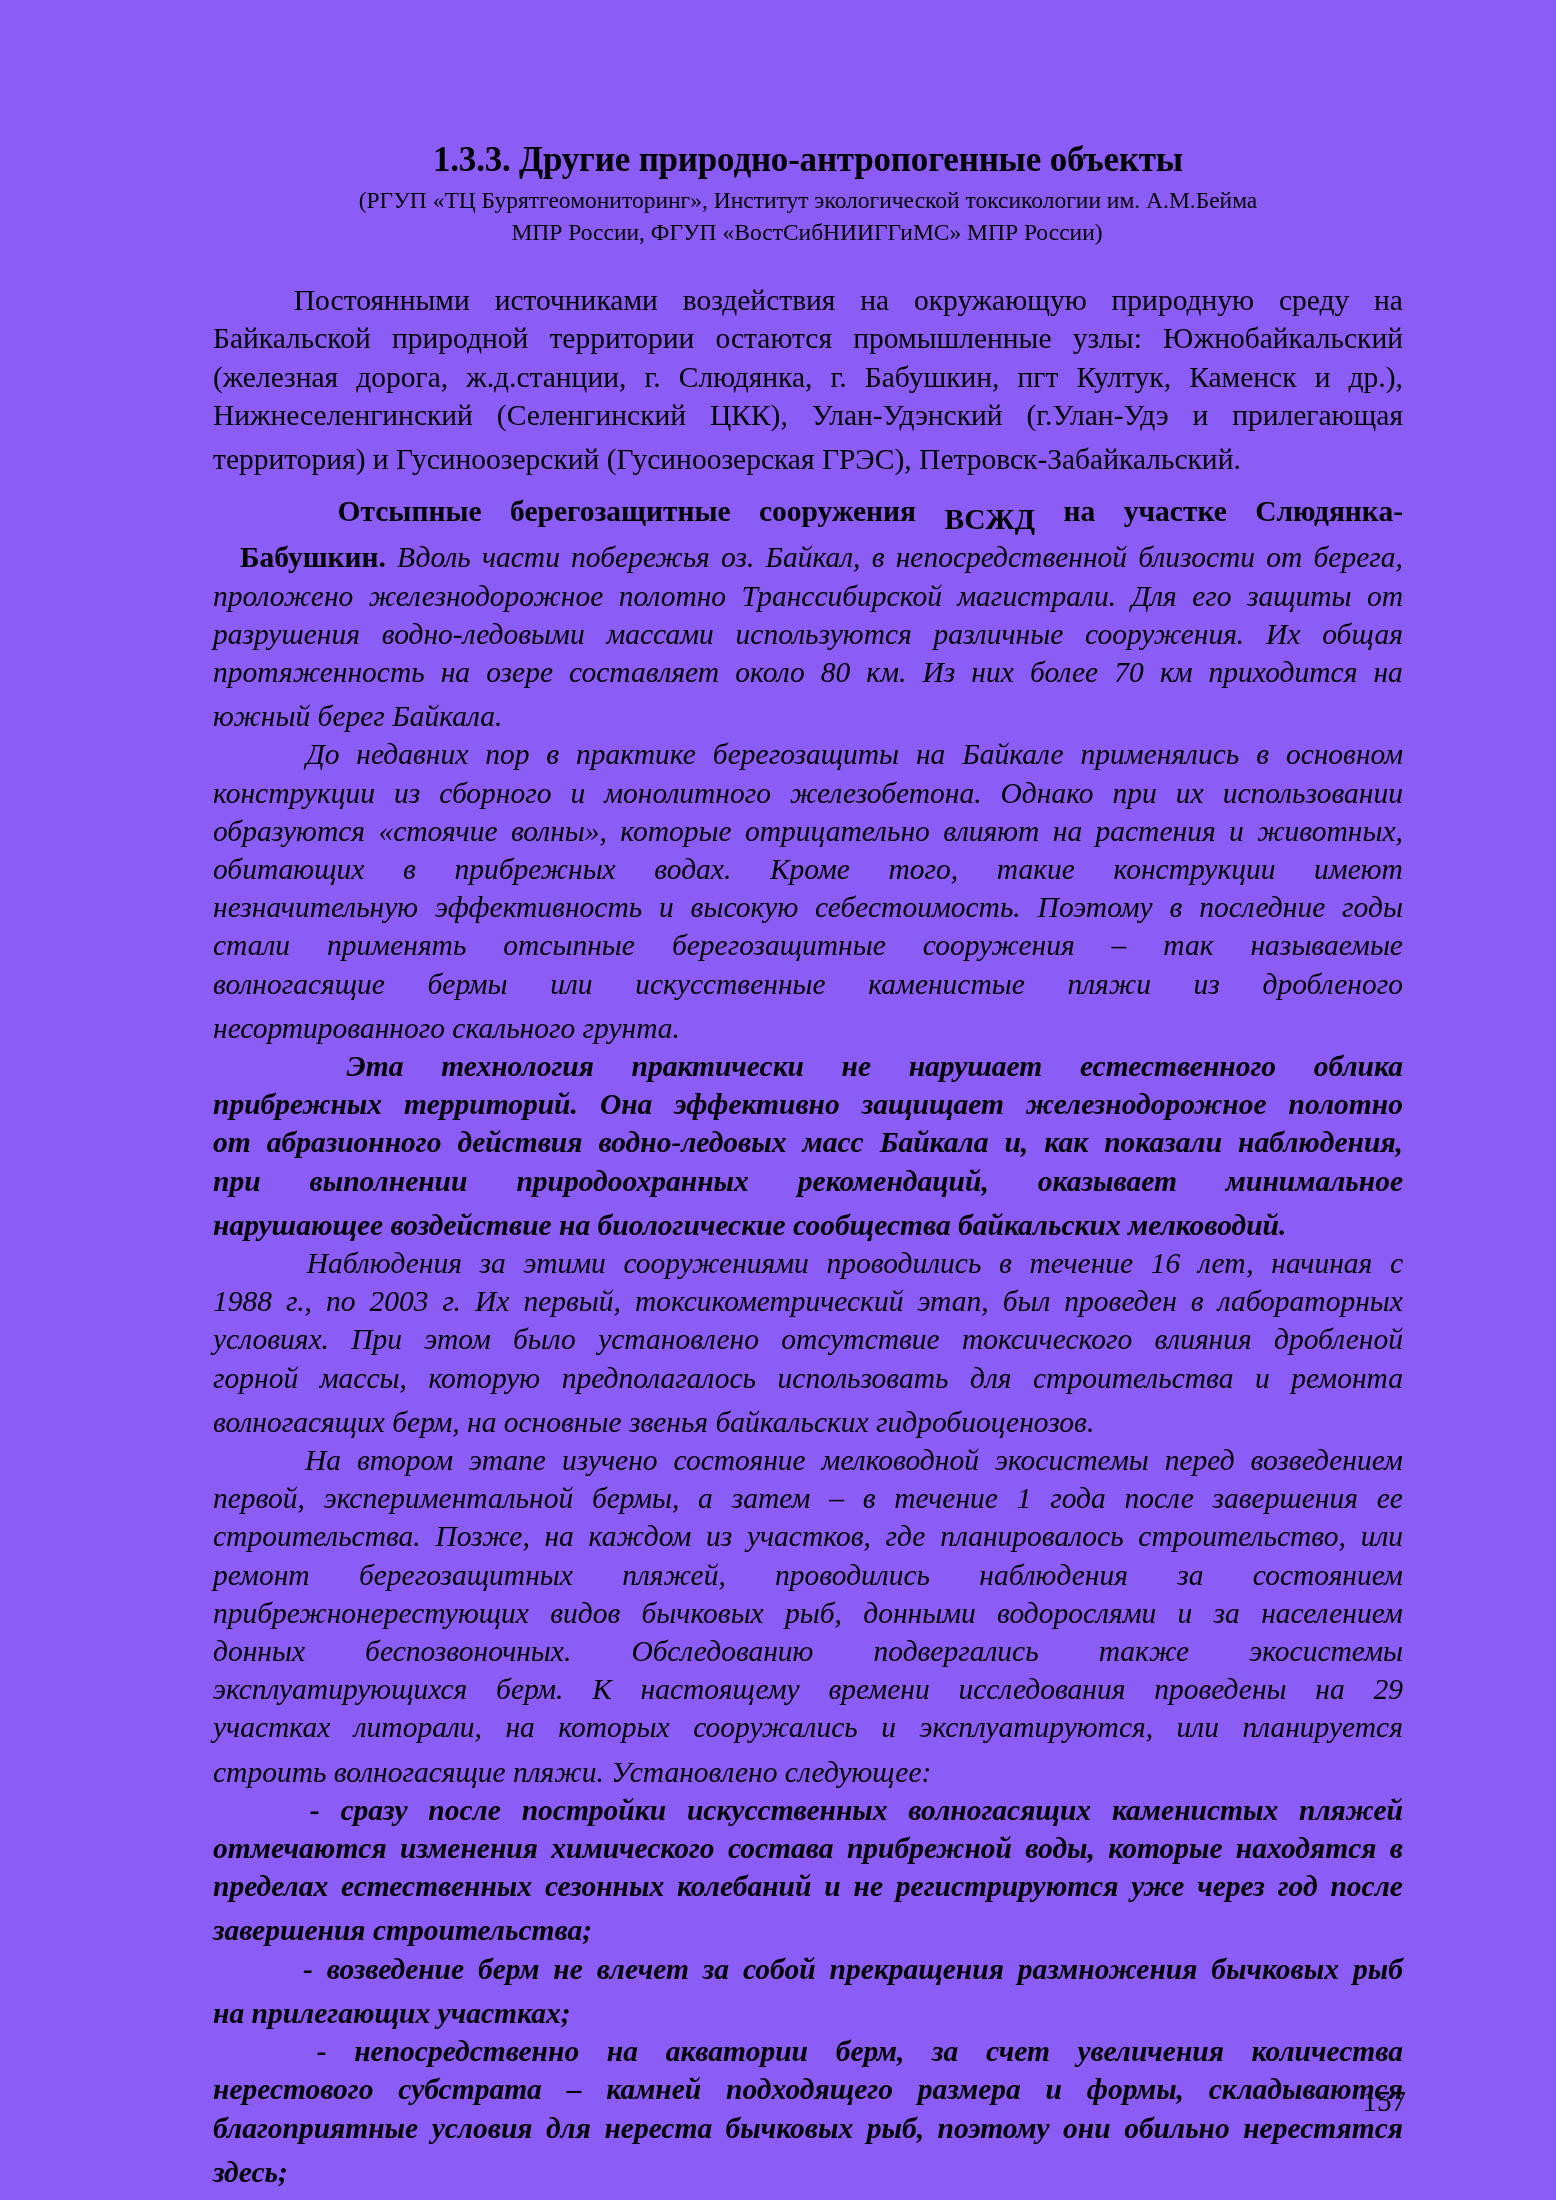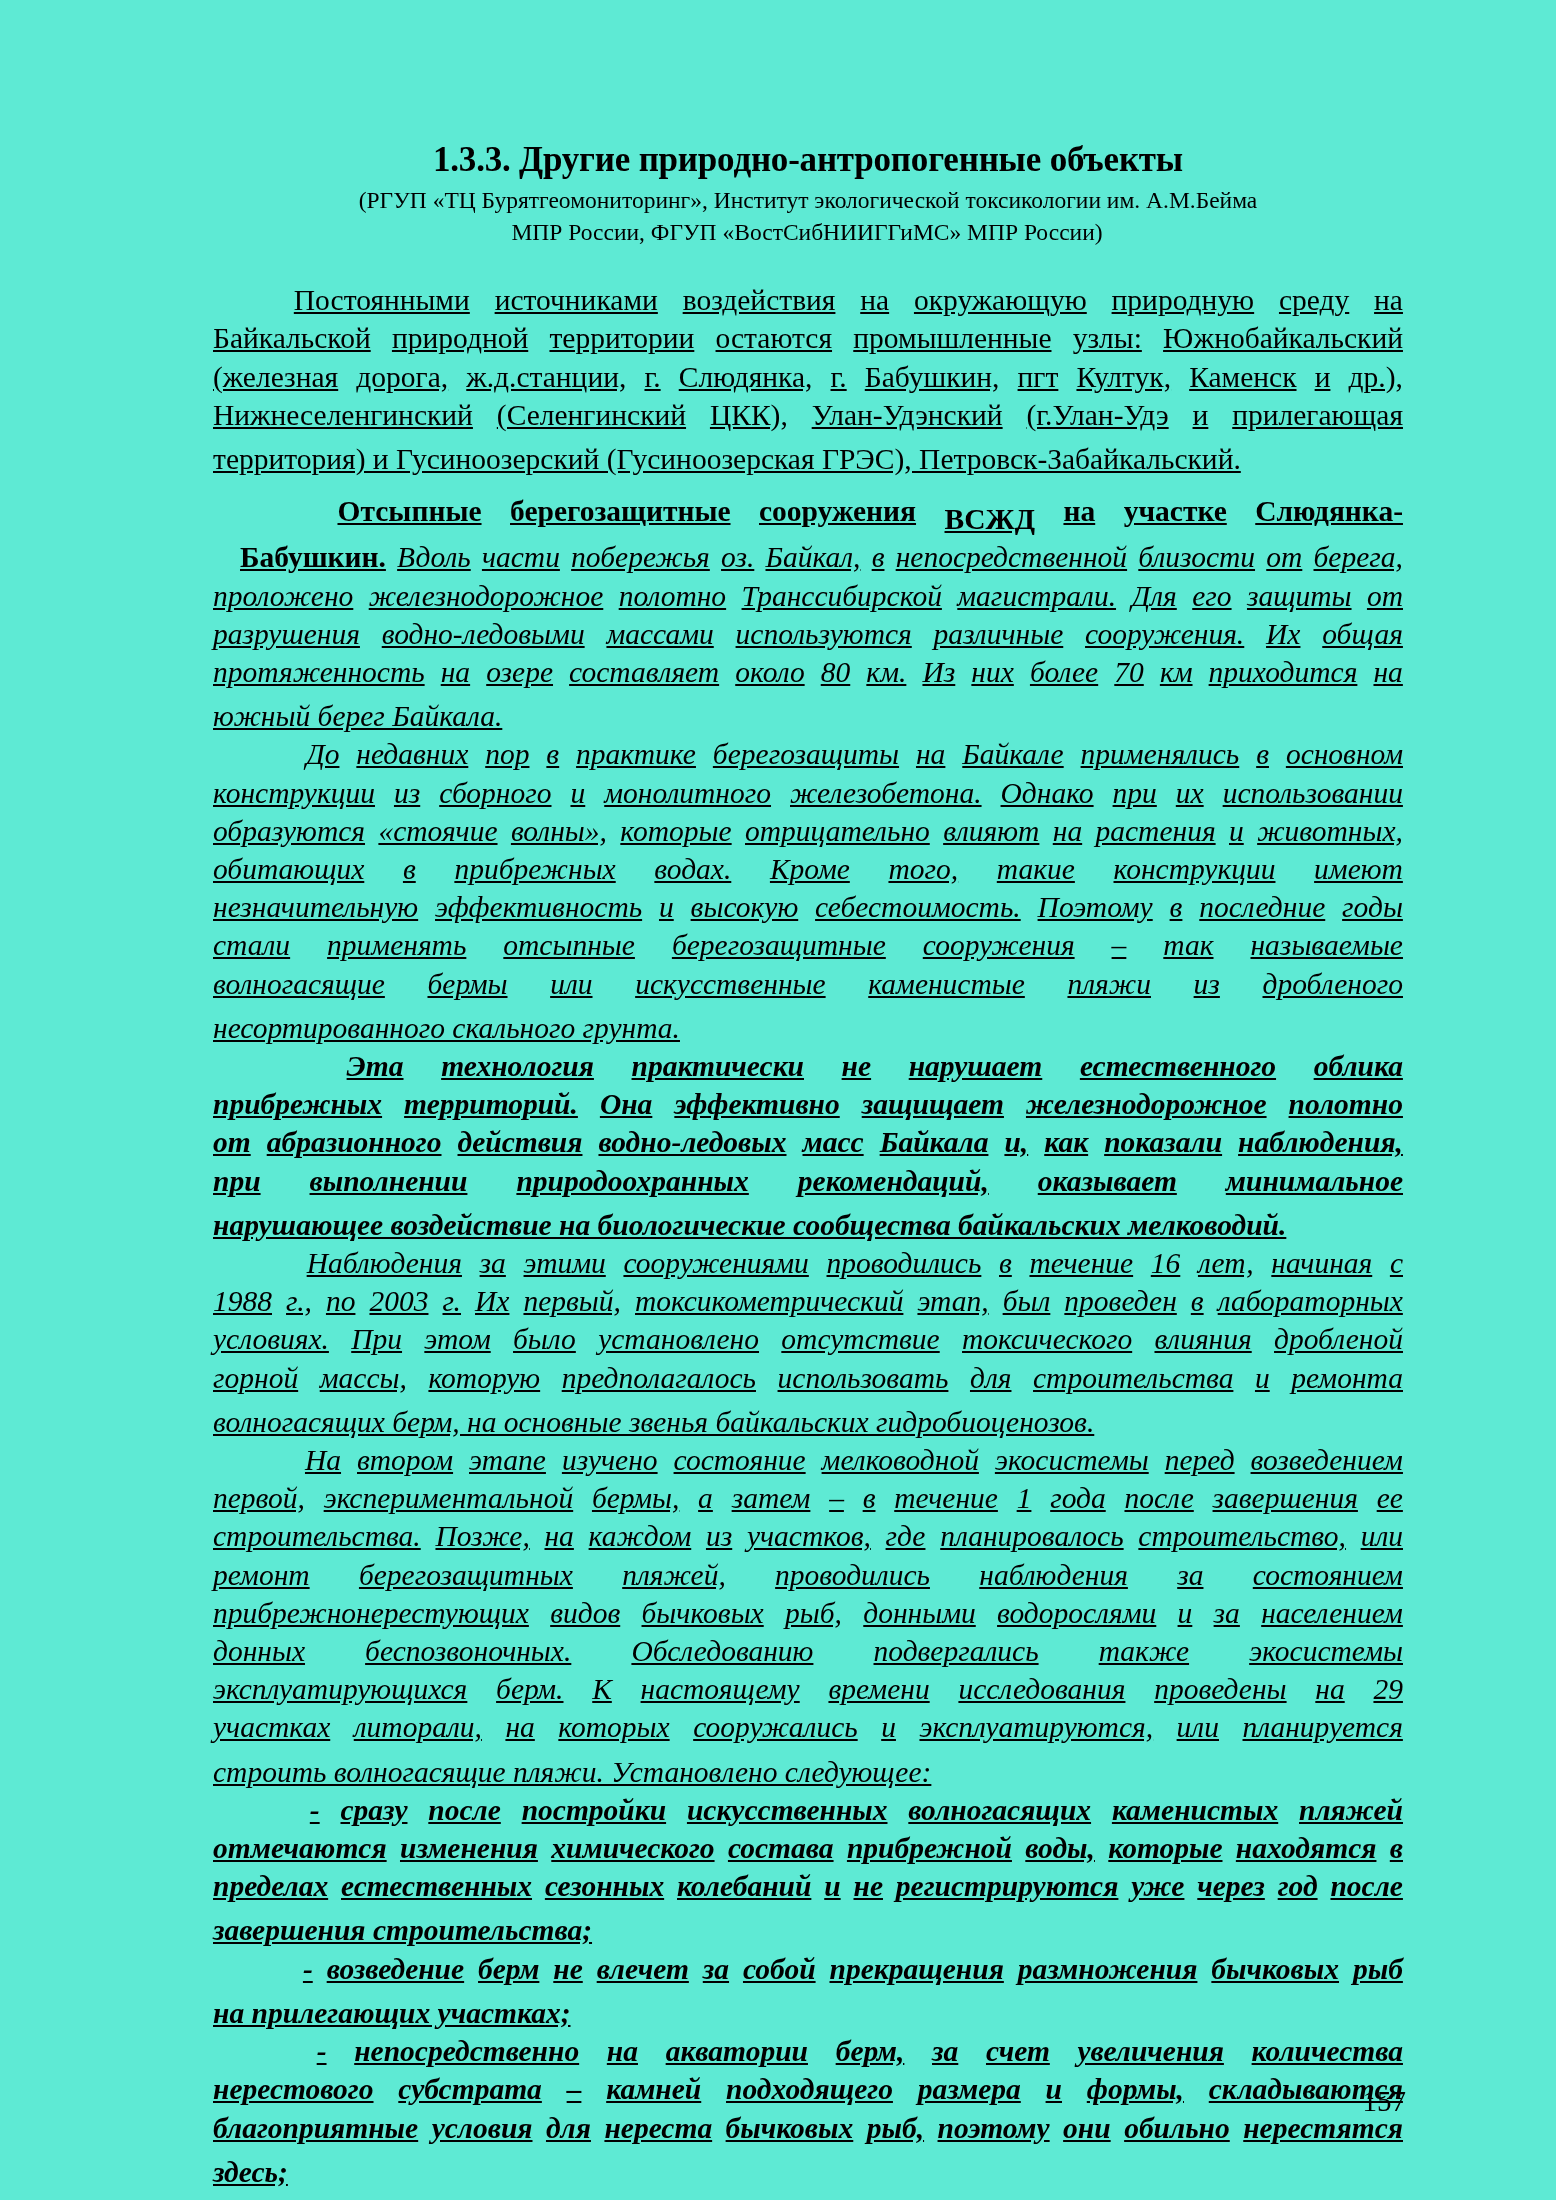--- a/index.html
+++ b/index.html
@@ -4,21 +4,21 @@
 <style>
   html, body {
     margin: 0;
     padding: 0;
     background: #ffffff;
   }
   .page {
     position: relative;
     width: 1556px;
     height: 2200px;
-    background: #5eead4;
+    background: #8b5cf6;
     margin: 0 auto;
     overflow: hidden;
     font-family: "Liberation Serif", "DejaVu Serif", serif;
     color: #000000;
   }
   .content {
     position: absolute;
     left: 213px;
     top: 0;
     width: 1190px;
@@ -52,21 +52,20 @@
 
   .ital { font-style: italic; }
   .bolditalic { font-weight: bold; font-style: italic; }
   
   .jl {
     display: flex;
     justify-content: space-between;
     font-size: 29.5px;
     line-height: 38.2px;
     width: 100%;
-    text-decoration: underline;
   }
   .jl.ll { justify-content: flex-start; }
   .jl.ll > span { margin-right: 0.30em; margin-top: 6px; }
   .jl > span { white-space: pre; }
   .jl .indent {
     display: inline-block;
     width: 56px;
     flex: 0 0 auto;
   }
 

